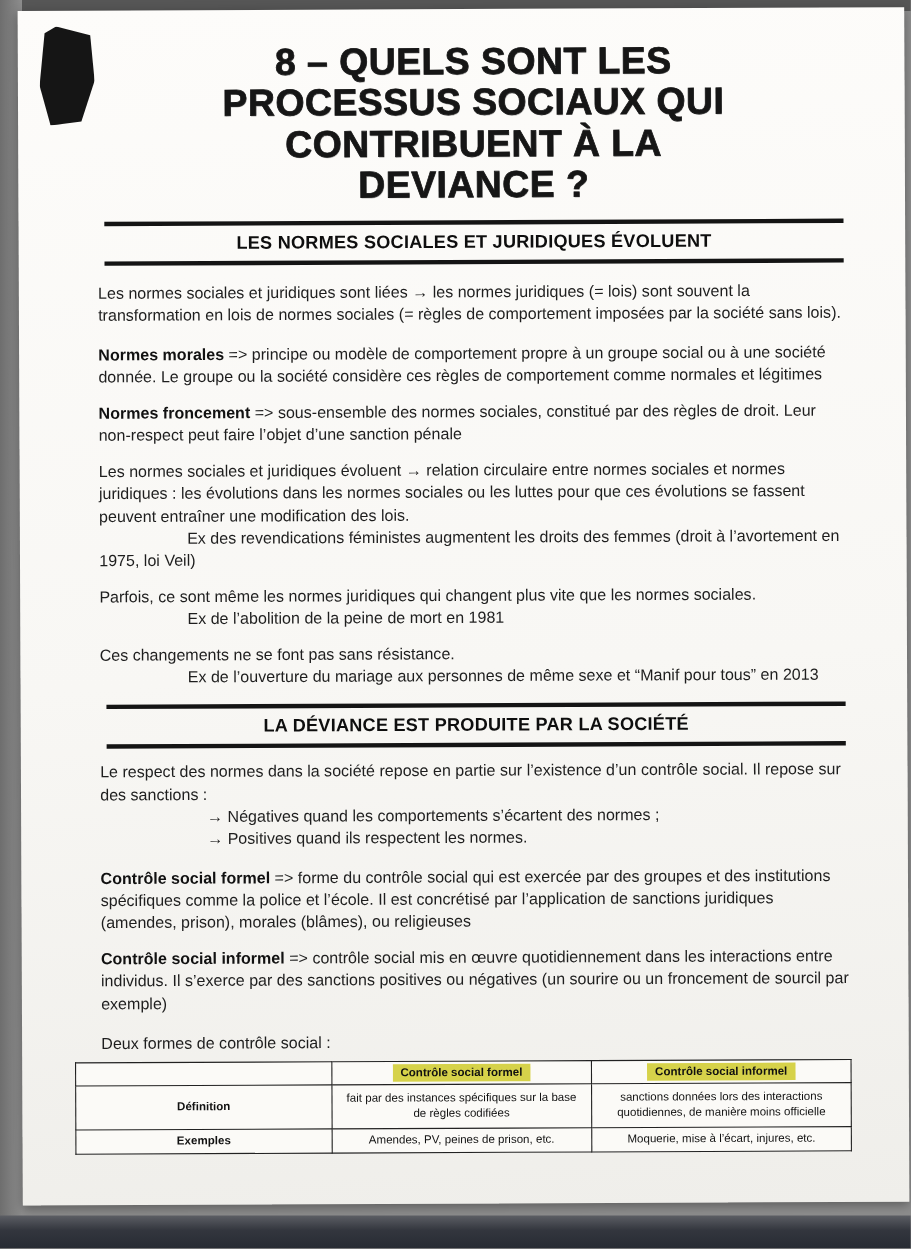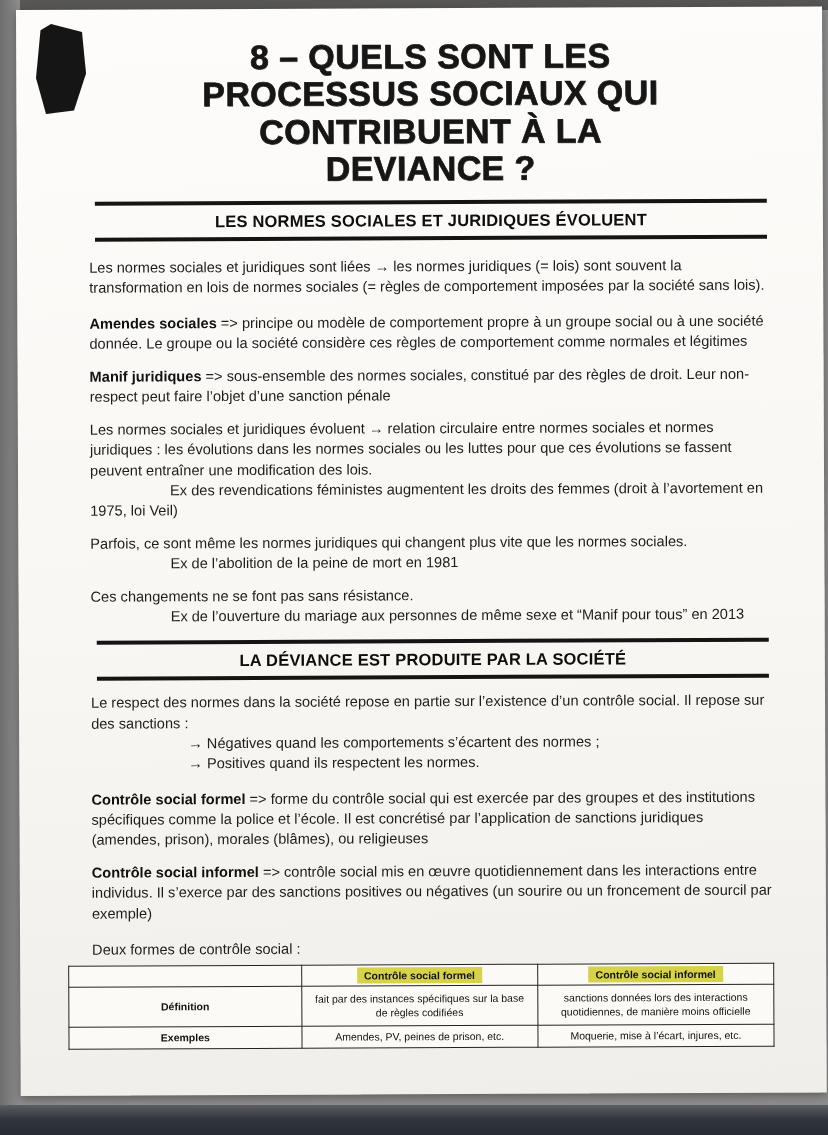--- a/index.html
+++ b/index.html
@@ -78,23 +78,23 @@
     </h1>
 
     <div class="sect">
       <div class="rule"></div>
       <div class="sect-title">LES NORMES SOCIALES ET JURIDIQUES ÉVOLUENT</div>
       <div class="rule"></div>
     </div>
 
     <p class="para mt16">Les normes sociales et juridiques sont liées → les normes juridiques (= lois) sont souvent la transformation en lois de normes sociales (= règles de comportement imposées par la société sans lois).</p>
 
-    <p class="para mt16"><b>Amendes sociales</b><span> =&gt; principe ou modèle de comportement propre à un groupe social ou à une société donnée. Le groupe ou la société considère ces règles de comportement comme normales et légitimes</span></p>
+    <p class="para mt16"><b>Normes morales</b><span> =&gt; principe ou modèle de comportement propre à un groupe social ou à une société donnée. Le groupe ou la société considère ces règles de comportement comme normales et légitimes</span></p>
 
-    <p class="para mt13"><b>Manif juridiques</b><span> =&gt; sous-ensemble des normes sociales, constitué par des règles de droit. Leur non-respect peut faire l’objet d’une sanction pénale</span></p>
+    <p class="para mt13"><b>Normes froncement</b><span> =&gt; sous-ensemble des normes sociales, constitué par des règles de droit. Leur non-respect peut faire l’objet d’une sanction pénale</span></p>
 
     <p class="para mt13">Les normes sociales et juridiques évoluent → relation circulaire entre normes sociales et normes juridiques : les évolutions dans les normes sociales ou les luttes pour que ces évolutions se fassent peuvent entraîner une modification des lois.</p>
     <p class="para ex">Ex des revendications féministes augmentent les droits des femmes (droit à l’avortement en 1975, loi Veil)</p>
 
     <p class="para mt13">Parfois, ce sont même les normes juridiques qui changent plus vite que les normes sociales.</p>
     <p class="para ex">Ex de l’abolition de la peine de mort en 1981</p>
 
     <p class="para mt13">Ces changements ne se font pas sans résistance.</p>
     <p class="para ex">Ex de l’ouverture du mariage aux personnes de même sexe et “Manif pour tous” en 2013</p>
 

